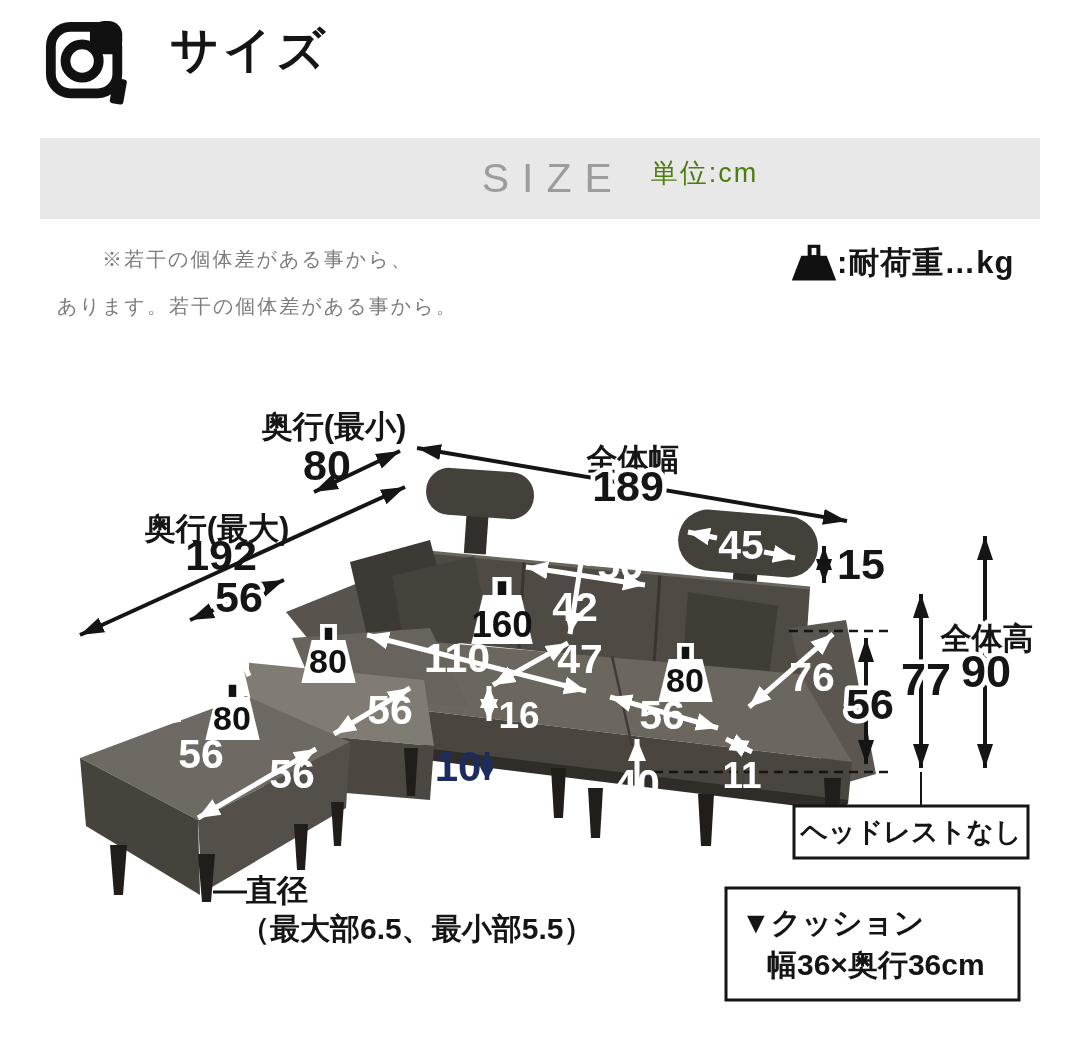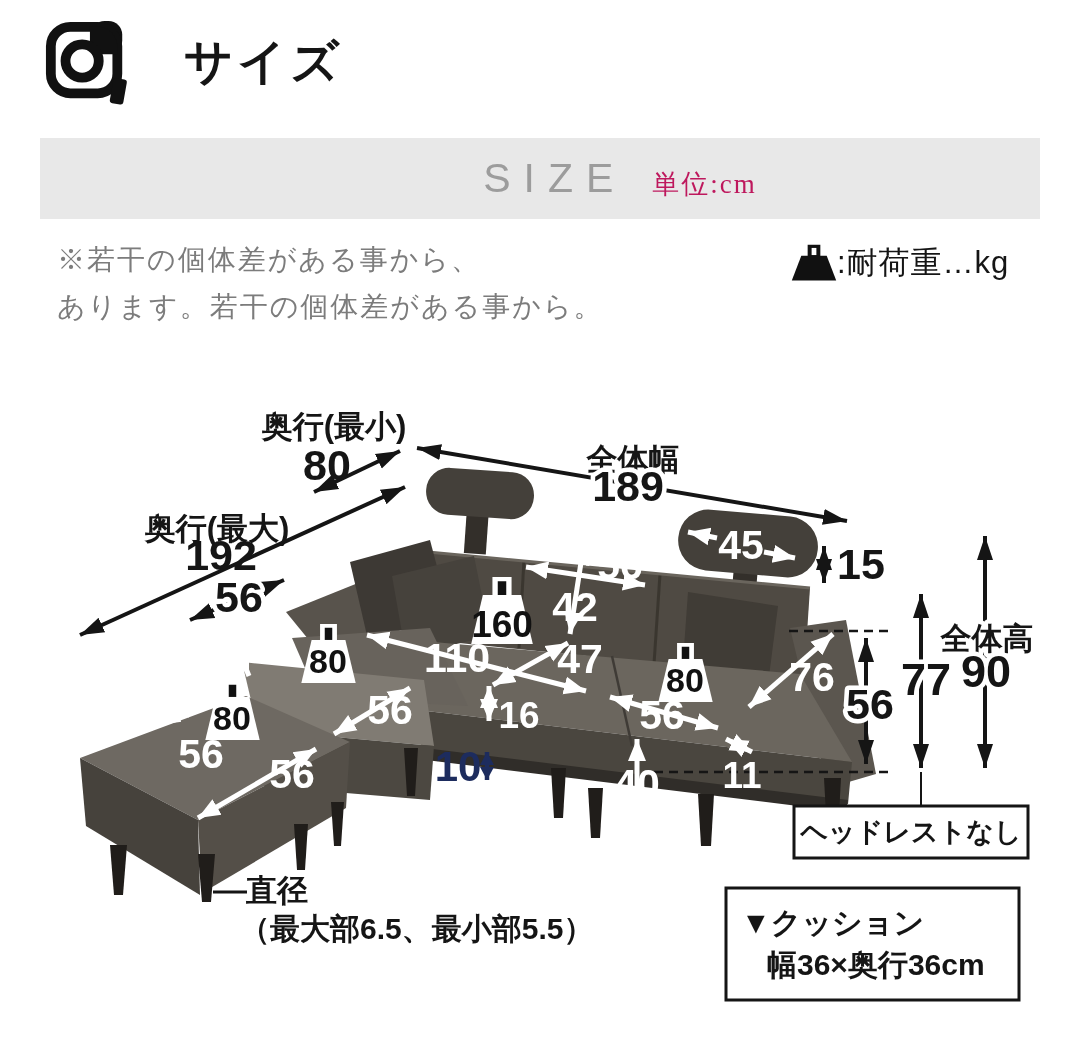--- a/index.html
+++ b/index.html
@@ -1,32 +1,32 @@
 <!DOCTYPE html>
 <html><head>
 <meta charset="utf-8">
 <style>
   html,body{margin:0;padding:0;background:#ffffff;}
   #page{position:relative;width:1080px;height:1055px;background:#fff;overflow:hidden;
         font-family:"Liberation Sans",sans-serif;}
   
-  #hdr{position:absolute;left:44px;top:18px;display:flex;align-items:center;gap:52px;}
+  #hdr{position:absolute;left:44px;top:18px;display:flex;gap:38px;}
   #hdr .title{font-size:48px;font-weight:bold;color:#151515;letter-spacing:4px;}
   
   #banner{position:absolute;left:40px;top:138px;width:1000px;height:81px;background:#e8e8e8;
           display:flex;align-items:center;justify-content:center;}
-  #banner .inner{display:flex;align-items:flex-end;gap:26px;transform:translateX(80px);}
+  #banner .inner{display:flex;align-items:flex-start;gap:26px;transform:translateX(80px);}
   #banner .size{font-size:41px;font-weight:400;color:#9c9c9c;letter-spacing:13px;}
-  #banner .unit{font-size:27px;font-weight:500;color:#be185d;letter-spacing:2px;font-family:Liberation Serif, serif;}
-  
-  #disc{position:absolute;left:57px;top:236px;font-size:28px;line-height:47px;
-        color:#7c7c7c;letter-spacing:2px;}
+  #banner .unit{font-size:27px;font-weight:500;color:#4d7c0f;letter-spacing:2px;}
+  
+  #disc{position:absolute;left:57px;top:236px;font-size:20px;line-height:47px;
+        color:#7c7c7c;letter-spacing:2px;text-align:center;}
   
   #legend{position:absolute;left:791px;top:240px;display:flex;align-items:center;}
-  #legend .txt{font-size:31px;font-weight:normal;color:#151515;letter-spacing:1px;}
+  #legend .txt{font-size:31px;font-weight:bold;color:#151515;letter-spacing:1px;}
   
   #diag{position:absolute;left:0;top:385px;}
   svg text{font-family:"Liberation Sans",sans-serif;font-weight:bold;}
   .dimb{fill:#151515;font-size:43px;}
   .dimbt{fill:#151515;font-size:31px;}
   .dimw{fill:#ffffff;font-size:41px;}
   .dimws{fill:#ffffff;font-size:37px;}
   .wtnum{fill:#111111;font-size:34px;}
   .wtnumL{fill:#111111;font-size:37px;}
   .halo{paint-order:stroke;stroke:#ffffff;stroke-width:9px;stroke-linejoin:round;}

